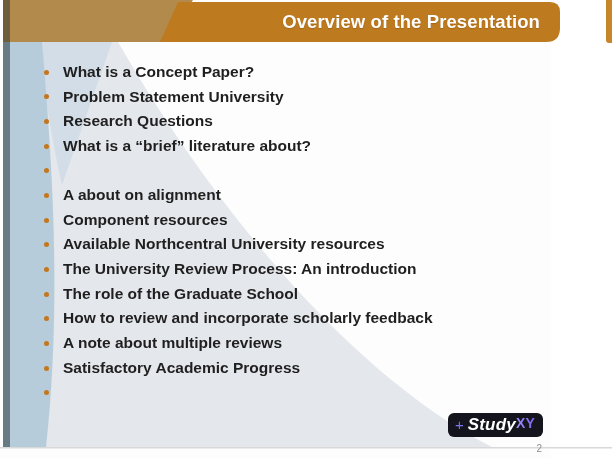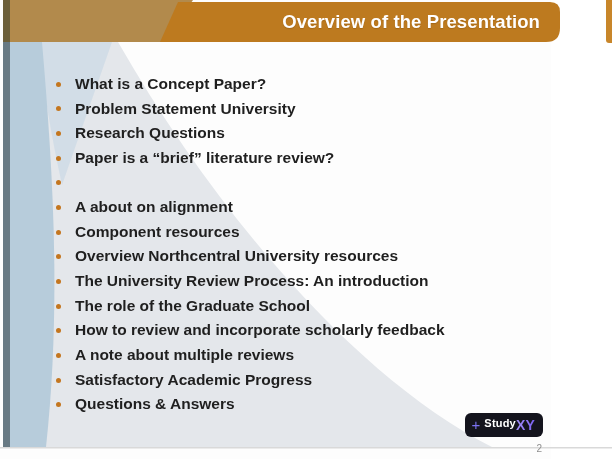--- a/index.html
+++ b/index.html
@@ -23,21 +23,21 @@
     display:flex;align-items:center;justify-content:flex-end;
     color:#ffffff;
     font-size:18.5px;font-weight:bold;
     letter-spacing:0.1px;
     text-shadow:0 1px 1px rgba(90,50,0,.25);
     white-space:nowrap;
   }
   
   .bullet-list{
     position:absolute;left:38px;top:56px;width:540px;
-    list-style:none;margin:16px;padding:0;
+    list-style:none;margin:4px;padding:0;
   }
   .bullet-list li{
     display:flex;align-items:baseline;
     height:24.65px;
     font-size:15.5px;font-weight:bold;
     color:var(--text_dark);
     line-height:24.65px;
     white-space:nowrap;
   }
   .bullet-dot{
@@ -62,21 +62,21 @@
     background:var(--logo_bg);
     border-radius:6px;
     box-sizing:border-box;
   }
   .logo-plus{
     color:var(--logo_accent);
     font-size:15px;font-weight:300;line-height:1;
     transform:translateY(-1px);
   }
   .logo-name{
-    color:#ffffff;font-size:11px;font-weight:bold;letter-spacing:.2px;
+    color:#ffffff;font-size:17px;font-weight:bold;letter-spacing:.2px;font-style:italic;
   }
   .logo-xy{
     font-size:14px;font-weight:bold;letter-spacing:.2px;
     background:linear-gradient(90deg,#a38ef9,#7a60f2);
     -webkit-background-clip:text;background-clip:text;
     color:transparent;
   }
   .page-number{
     position:absolute;right:9px;bottom:5px;
     font-size:10px;color:var(--page_gray);
@@ -122,40 +122,40 @@
         <span>Problem Statement University</span>
       </li>
 
       <li>
         <span class="bullet-dot"></span>
         <span>Research Questions</span>
       </li>
 
       <li>
         <span class="bullet-dot"></span>
-        <span>Paper is a “brief” literature review?</span>
+        <span>What is a “brief” literature about?</span>
       </li>
 
       <li>
         <span class="bullet-dot"></span>
       </li>
 
       <li>
         <span class="bullet-dot"></span>
         <span>A about on alignment</span>
       </li>
 
       <li>
         <span class="bullet-dot"></span>
         <span>Component resources</span>
       </li>
 
       <li>
         <span class="bullet-dot"></span>
-        <span>Overview Northcentral University resources</span>
+        <span>Available Northcentral University resources</span>
       </li>
 
       <li>
         <span class="bullet-dot"></span>
         <span>The University Review Process: An introduction</span>
       </li>
 
       <li>
         <span class="bullet-dot"></span>
         <span>The role of the Graduate School</span>
@@ -171,21 +171,20 @@
         <span>A note about multiple reviews</span>
       </li>
 
       <li>
         <span class="bullet-dot"></span>
         <span>Satisfactory Academic Progress</span>
       </li>
 
       <li>
         <span class="bullet-dot"></span>
-        <span>Questions &amp; Answers</span>
       </li>
     </ul>
 
   <div class="logo-chip">
     <span class="logo-plus">+</span>
     <span style="display:flex;">
       <span class="logo-name">Study</span>
       <span class="logo-xy">XY</span>
     </span>
   </div>

